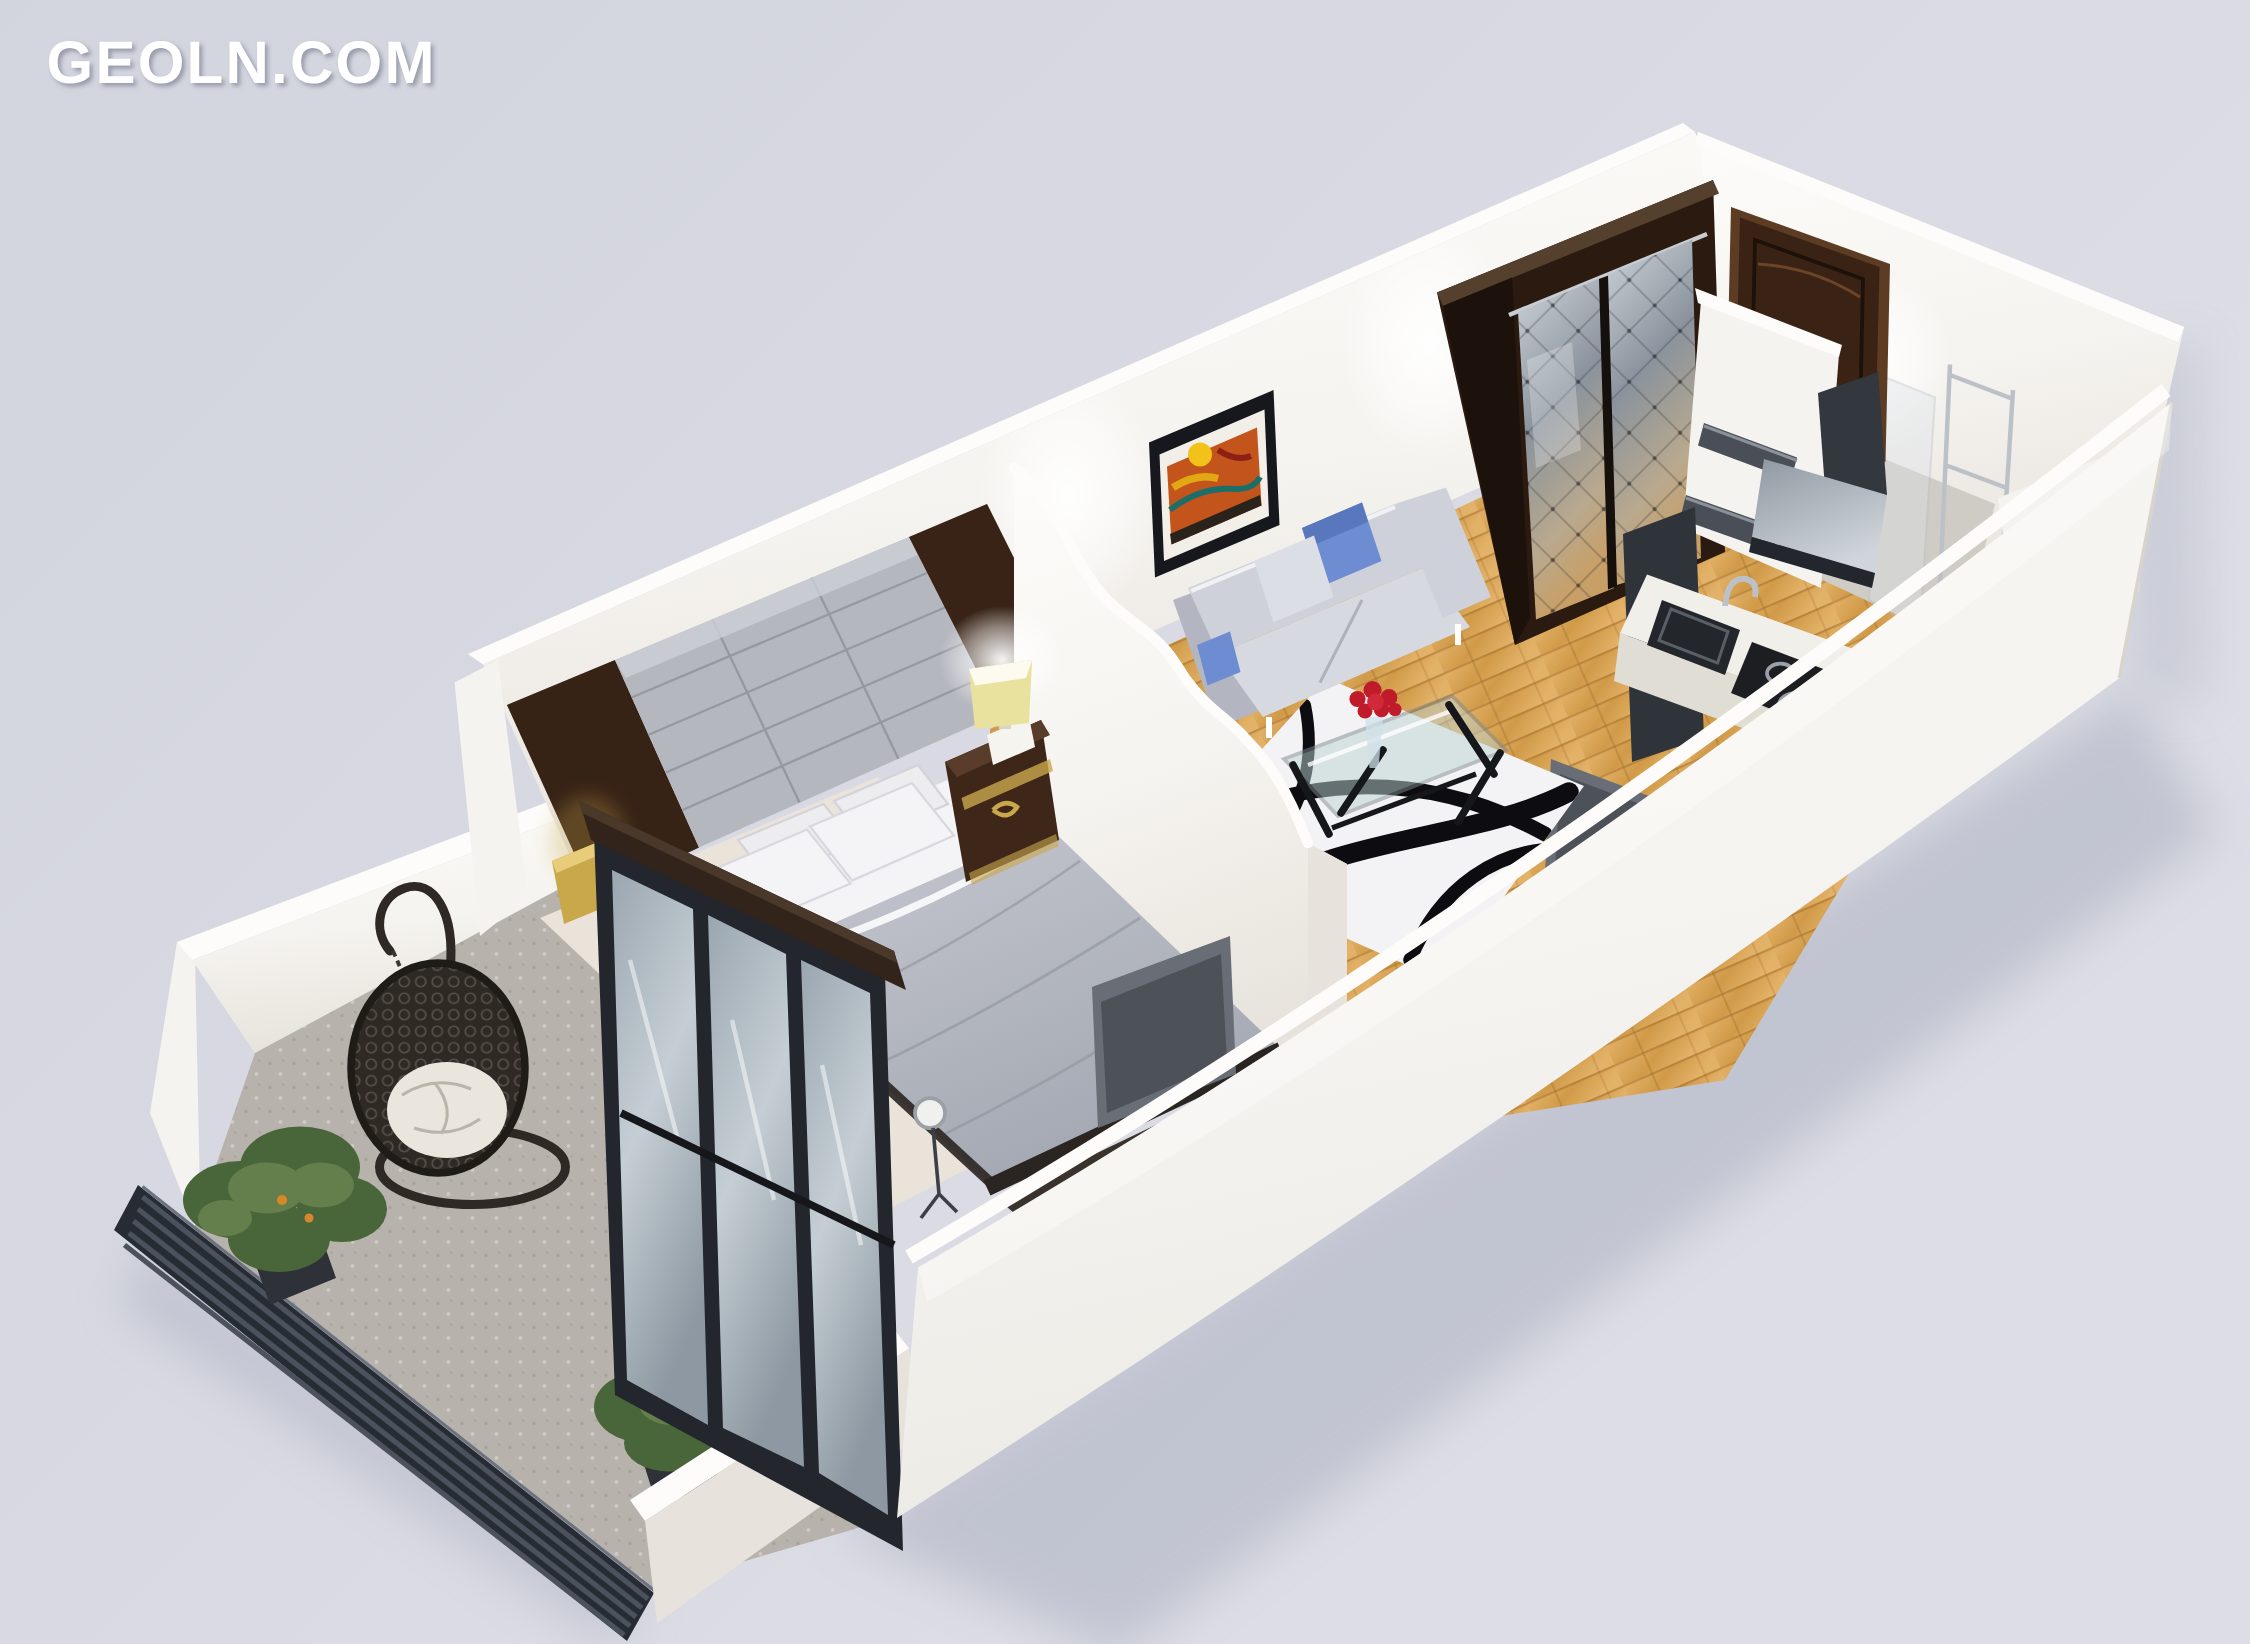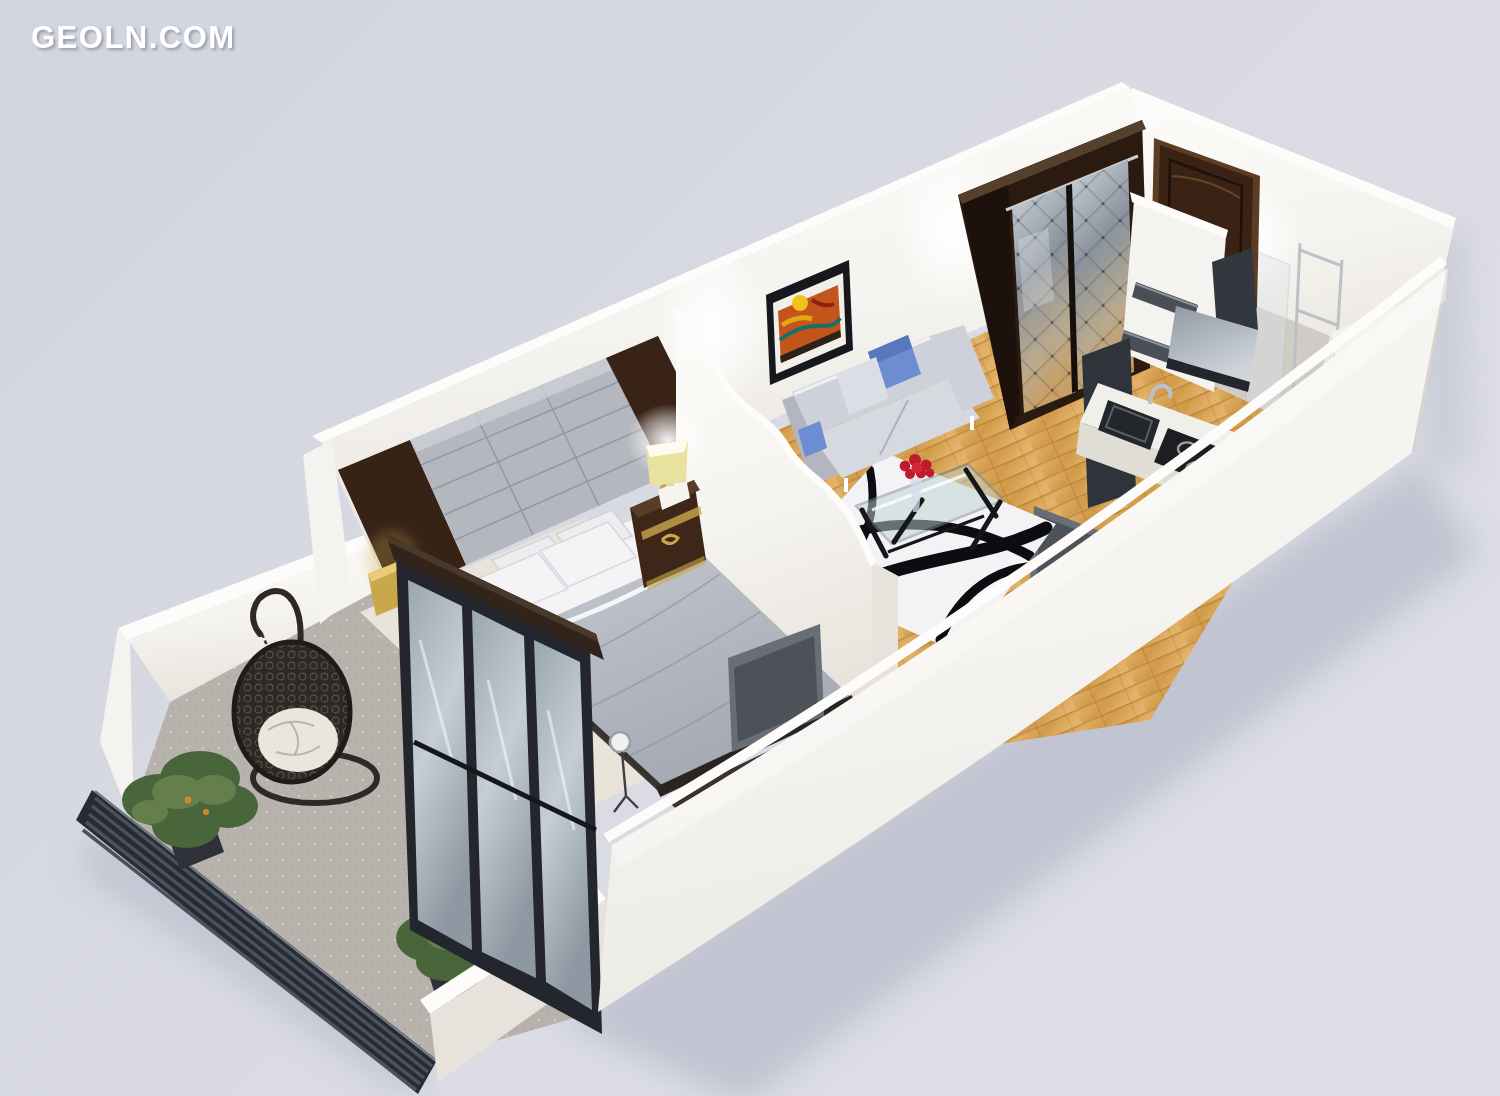--- a/index.html
+++ b/index.html
@@ -1,19 +1,19 @@
 <!DOCTYPE html>
 <html style="--bg1: #d2d4de; --bg2: #dcdde5; --shadow: #979cb1; --wall: #f5f3ef; --wallBright: #fdfcfa; --wallShade: #e7e3dc; --wallDark: #d8d4cd; --wood1: #d09a48; --wood2: #e3b269; --woodLine: #9a6524; --balconyFloor: #b7b2ab; --louver: #272c34; --louverSlat: #4b525d; --darkWood: #3e2719; --darkWood2: #2a1a10; --panelGray: #b5b7bf; --panelSeam: #83858e; --mirror1: #cdd3d9; --mirror2: #8a939d; --doorBrown: #3a2314; --doorEdge: #5c3c22; --sofa: #ced1d9; --sofaShade: #b3b6c1; --pillowBlue: #6d8cd1; --pillowBlueDk: #5877bd; --duvet1: #c6c9d1; --duvet2: #a3a7b1; --pillowWhite: #f4f4f6; --bedFrame: #2b2522; --rugWhite: #f3f3f5; --rugInk: #0d0d11; --glassEdge: #7e898f; --accentRed: #bf1b2a; --lampYellow: #e8e29e; --gold: #c9a84c; --green1: #49663a; --green2: #647f4b; --chairDark: #2e2924; --cushion: #eae6dd; --tvGray: #686d76; --tvDark: #4d5158; --kitchenDark: #363b42; --steel: #bcc1c7; --black: #1b1d22;"><head>
 <meta charset="utf-8">
 <style>
   html,body{margin:0;padding:0;background:#c9cbd6;}
   .stage{position:relative;width:1500px;height:1096px;overflow:hidden;
          background:linear-gradient(135deg,var(--bg1) 0%,var(--bg2) 70%,var(--bg2) 100%);
          font-family:"Liberation Sans", sans-serif;}
-  .watermark{position:absolute;left:31px;top:20px;color:#ffffff;font-size:31px;font-weight:700;
+  .watermark{position:absolute;left:31px;top:20px;color:#ffffff;font-size:40px;font-weight:700;
              letter-spacing:1.5px;text-shadow:2px 2px 3px rgba(140,143,160,.85);user-select:none;}
   svg{position:absolute;left:0;top:0;}
 </style>
 </head>
 <body>
 
 <div class="stage">
 
 <svg width="1500" height="1096" viewBox="0 0 1500 1096">
   <defs>

